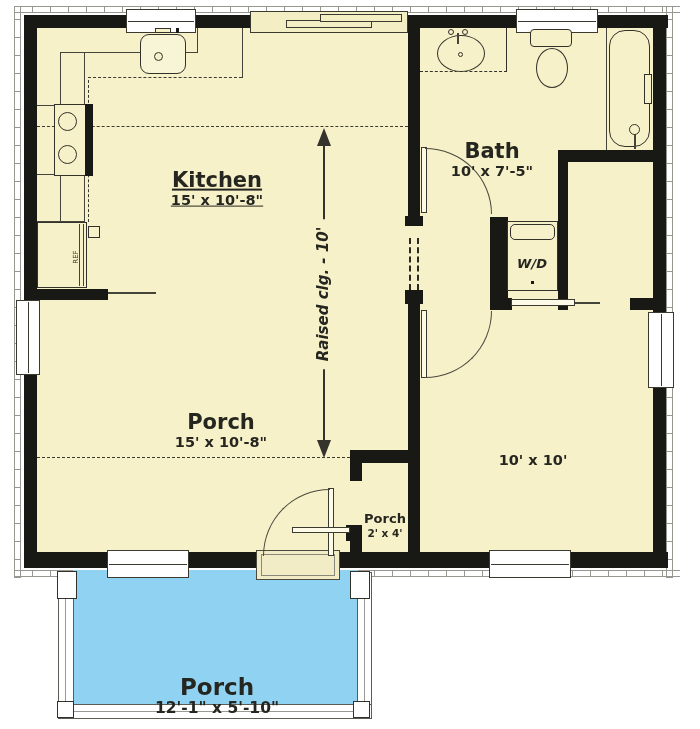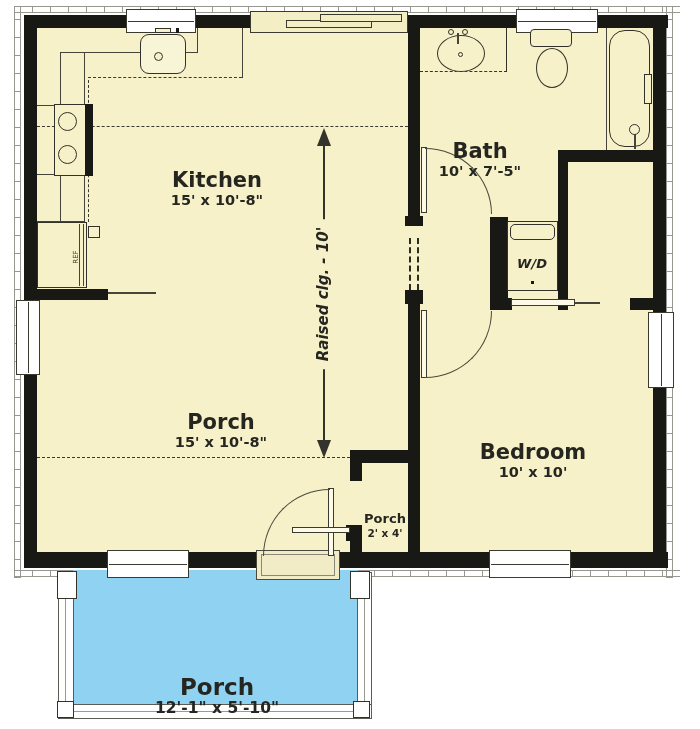--- a/index.html
+++ b/index.html
@@ -146,34 +146,33 @@
   <div class="fx" style="left:609px;top:30px;width:41px;height:117px;border-radius:16px;"></div>
   <div class="fx" style="left:644px;top:74px;width:8px;height:30px;"></div>
   <div class="fx oval" style="left:629px;top:124px;width:11px;height:11px;"></div>
   <div class="ln" style="left:634px;top:134px;width:2px;height:15px;"></div>
 
   <div class="fx" style="left:507px;top:221px;width:51px;height:70px;"></div>
   <div class="fx" style="left:510px;top:224px;width:45px;height:16px;border-radius:5px;"></div>
   <div class="lbl" style="left:532px;top:264px;font-size:13px;font-style:italic;">W/D</div>
   <div class="w" style="left:531px;top:281px;width:3px;height:3px;"></div>
 
-  <div class="lbl" style="left:217px;top:188px;font-size:21px;">
+  <div class="lbl" style="left:217px;top:188px;font-size:21px;text-decoration:underline;">
     <span>Kitchen</span>
     <span class="dm" style="font-size:14.5px;">15' x 10'-8"</span>
   </div>
   <div class="lbl" style="left:221px;top:430px;font-size:21px;">
     <span>Porch</span>
     <span class="dm" style="font-size:14.5px;">15' x 10'-8"</span>
   </div>
-  <div class="lbl" style="left:480px;top:159px;font-size:21px;">
+  <div class="lbl" style="left:492px;top:159px;font-size:21px;">
     <span>Bath</span>
     <span class="dm" style="font-size:14.5px;">10' x 7'-5"</span>
   </div>
   <div class="lbl" style="left:533px;top:460px;font-size:21px;">
-    <span>Bedroom</span>
     <span class="dm" style="font-size:14.5px;">10' x 10'</span>
   </div>
   <div class="lbl" style="left:385px;top:525px;font-size:13px;">
     <span>Porch</span>
     <span class="dm" style="font-size:10.5px;">2' x 4'</span>
   </div>
   <div class="lbl" style="left:217px;top:696px;font-size:23px;">
     <span>Porch</span>
     <span class="dm" style="font-size:15.5px;">12'-1" x 5'-10"</span>
   </div>

